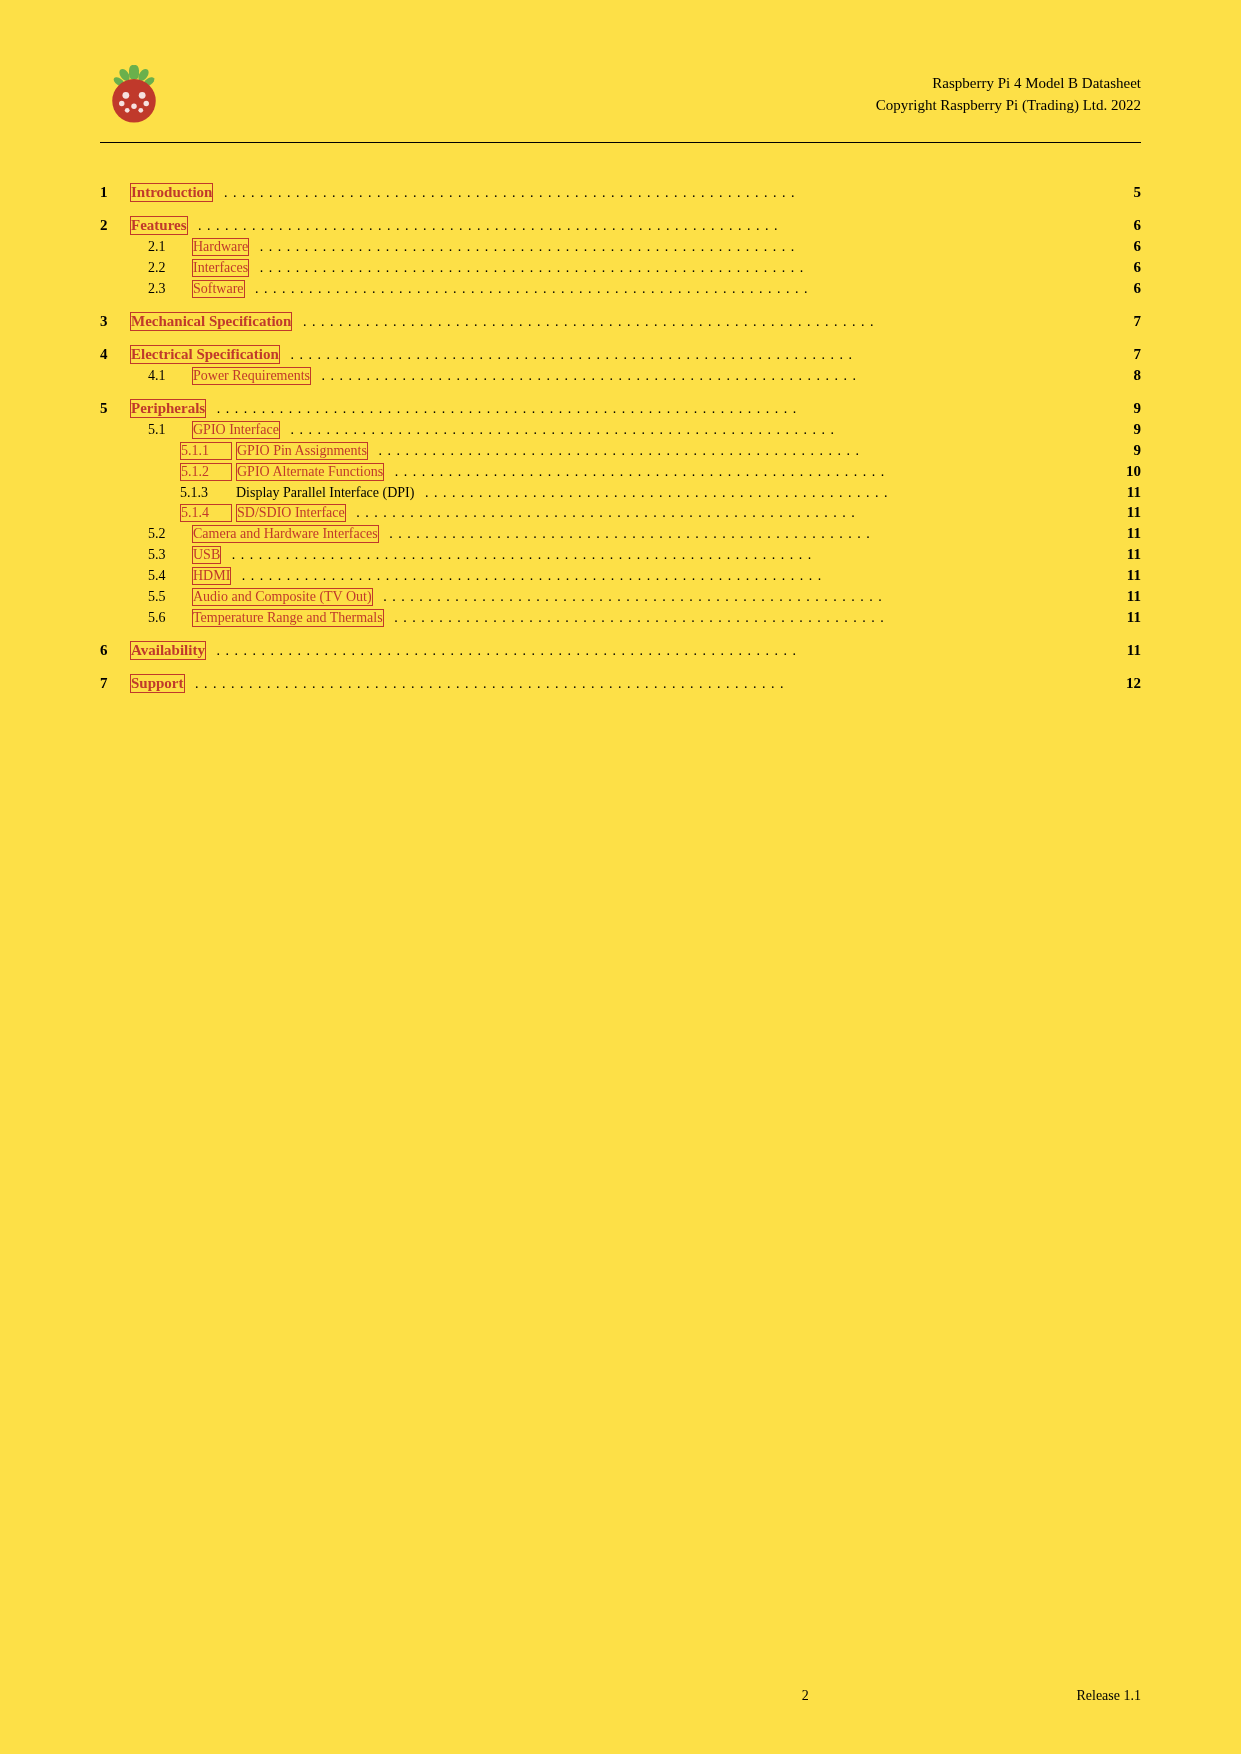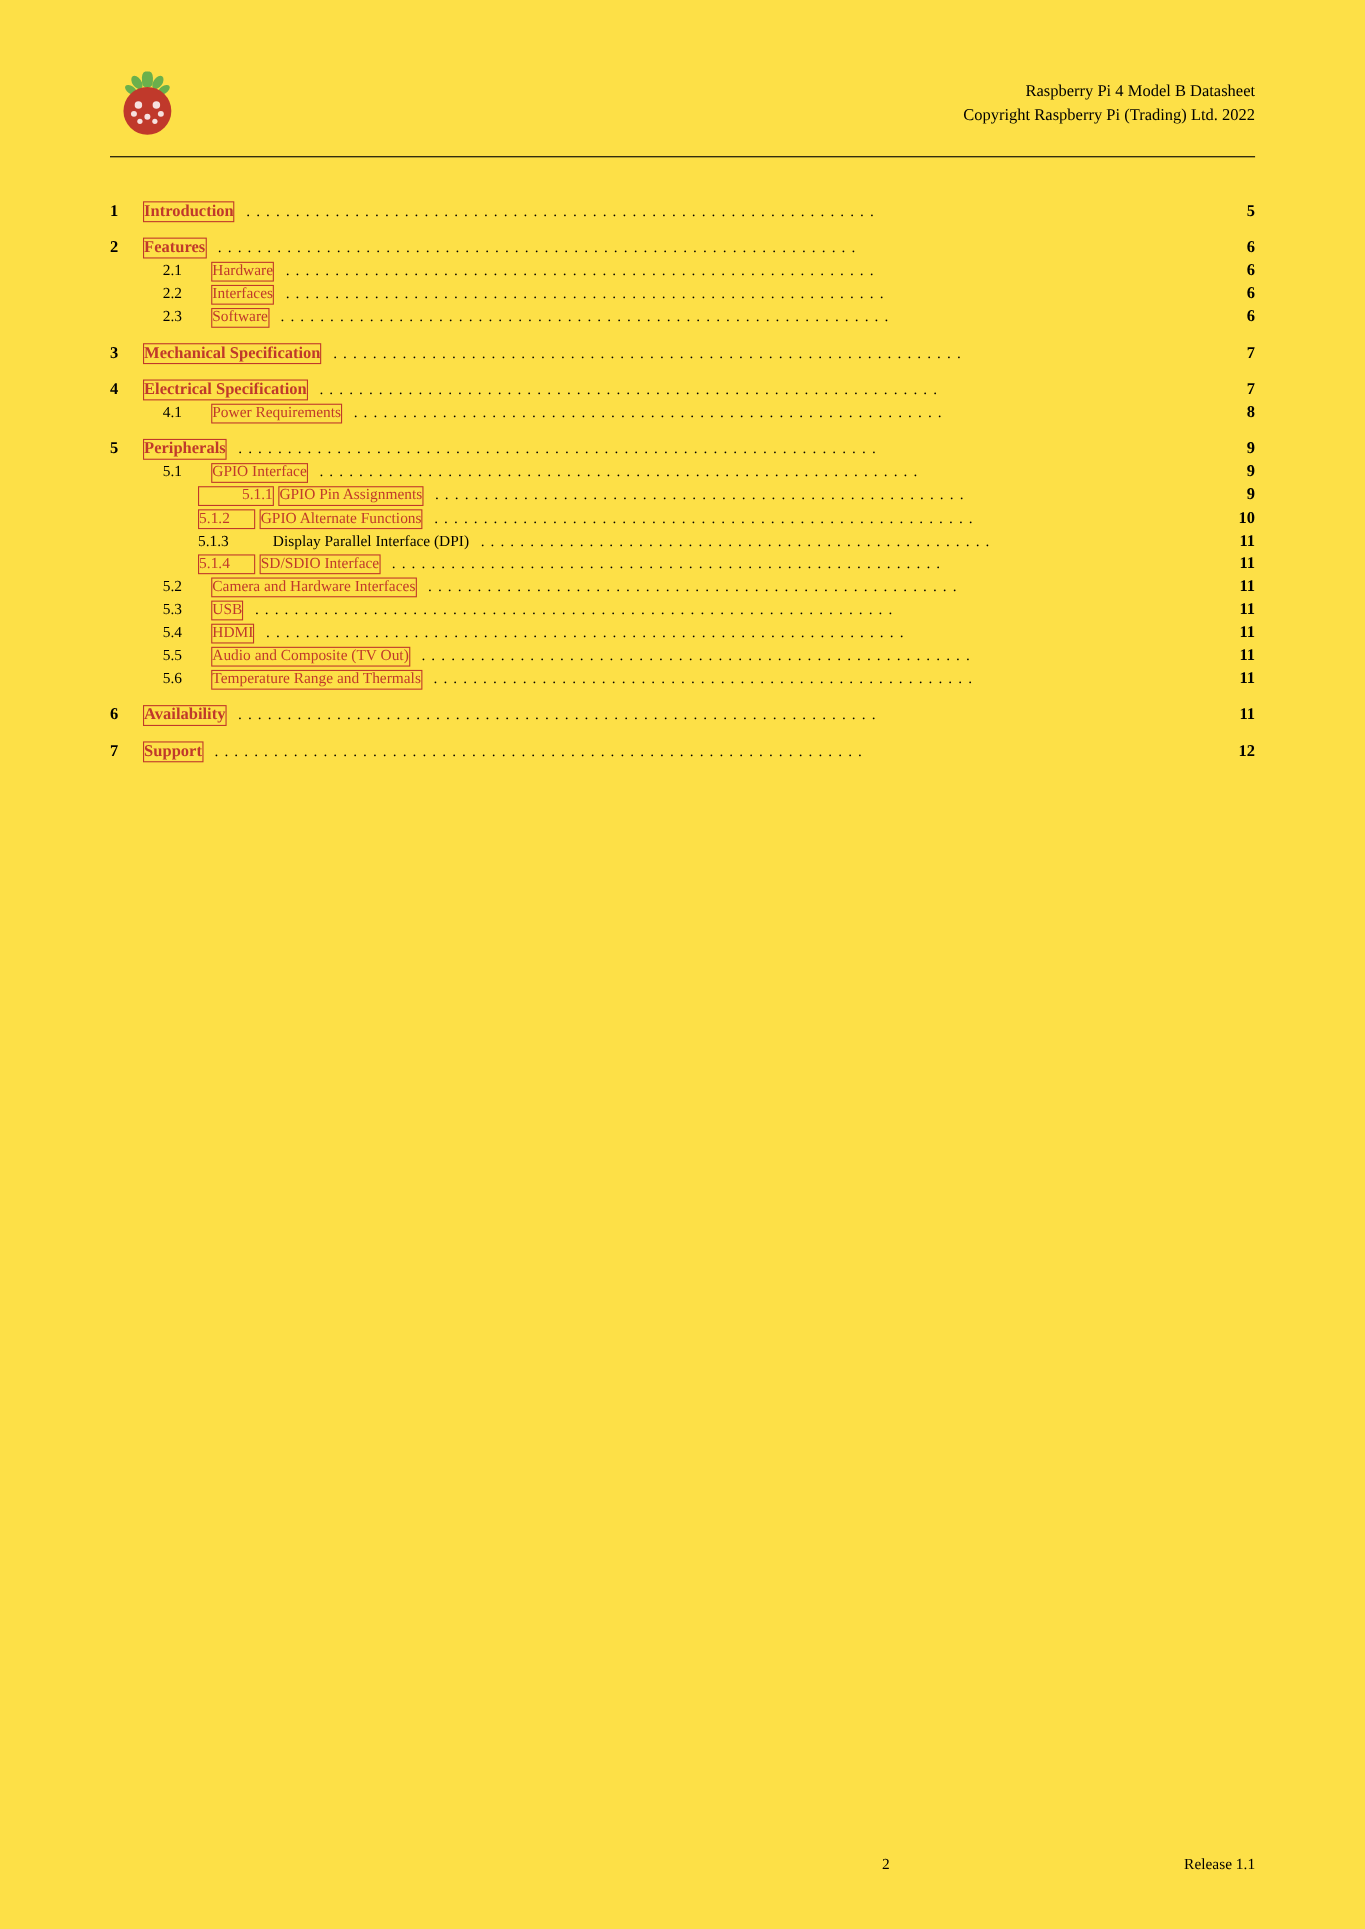--- a/index.html
+++ b/index.html
@@ -263,36 +263,36 @@
       </div>
 
       <div class="toc-sub-row">
         <span class="toc-sub-number">5.1</span>
         <a class="toc-link-sub" href="#">GPIO Interface</a>
         <span class="toc-dots">&nbsp;. . . . . . . . . . . . . . . . . . . . . . . . . . . . . . . . . . . . . . . . . . . . . . . . . . . . . . . . . . . . .</span>
         <span class="toc-page">9</span>
       </div>
 
       <div class="toc-sub-sub-row">
-        <span class="toc-sub-sub-number" style="border:1px solid #c0392b; color:#c0392b; min-width:52px; font-size:14px;padding-left:39px;">5.1.1</span>
+        <span class="toc-sub-sub-number" style="border:1px solid #c0392b; color:#c0392b; min-width:52px; font-size:14px;">5.1.1</span>
         <a class="toc-link-sub" href="#" style="margin-left:4px;">GPIO Pin Assignments</a>
         <span class="toc-dots">&nbsp;. . . . . . . . . . . . . . . . . . . . . . . . . . . . . . . . . . . . . . . . . . . . . . . . . . . . . .</span>
         <span class="toc-page">9</span>
       </div>
 
       <div class="toc-sub-sub-row">
         <span class="toc-sub-sub-number" style="border:1px solid #c0392b; color:#c0392b; min-width:52px; font-size:14px;">5.1.2</span>
         <a class="toc-link-sub" href="#" style="margin-left:4px;">GPIO Alternate Functions</a>
         <span class="toc-dots">&nbsp;. . . . . . . . . . . . . . . . . . . . . . . . . . . . . . . . . . . . . . . . . . . . . . . . . . . . . . .</span>
         <span class="toc-page">10</span>
       </div>
 
       <div class="toc-sub-sub-row">
         <span style="min-width:52px; font-size:14px; color:#000;">5.1.3</span>
-        <span style="font-size:14px; margin-left:16px;">Display Parallel Interface (DPI)</span>
+        <span style="font-size:14px; margin-left:4px;">Display Parallel Interface (DPI)</span>
         <span class="toc-dots">&nbsp;. . . . . . . . . . . . . . . . . . . . . . . . . . . . . . . . . . . . . . . . . . . . . . . . . . . .</span>
         <span class="toc-page">11</span>
       </div>
 
       <div class="toc-sub-sub-row">
         <span style="min-width:52px; font-size:14px; color:#c0392b; border:1px solid #c0392b;">5.1.4</span>
         <a class="toc-link-sub" href="#" style="margin-left:4px;">SD/SDIO Interface</a>
         <span class="toc-dots">&nbsp;. . . . . . . . . . . . . . . . . . . . . . . . . . . . . . . . . . . . . . . . . . . . . . . . . . . . . . . .</span>
         <span class="toc-page">11</span>
       </div>

